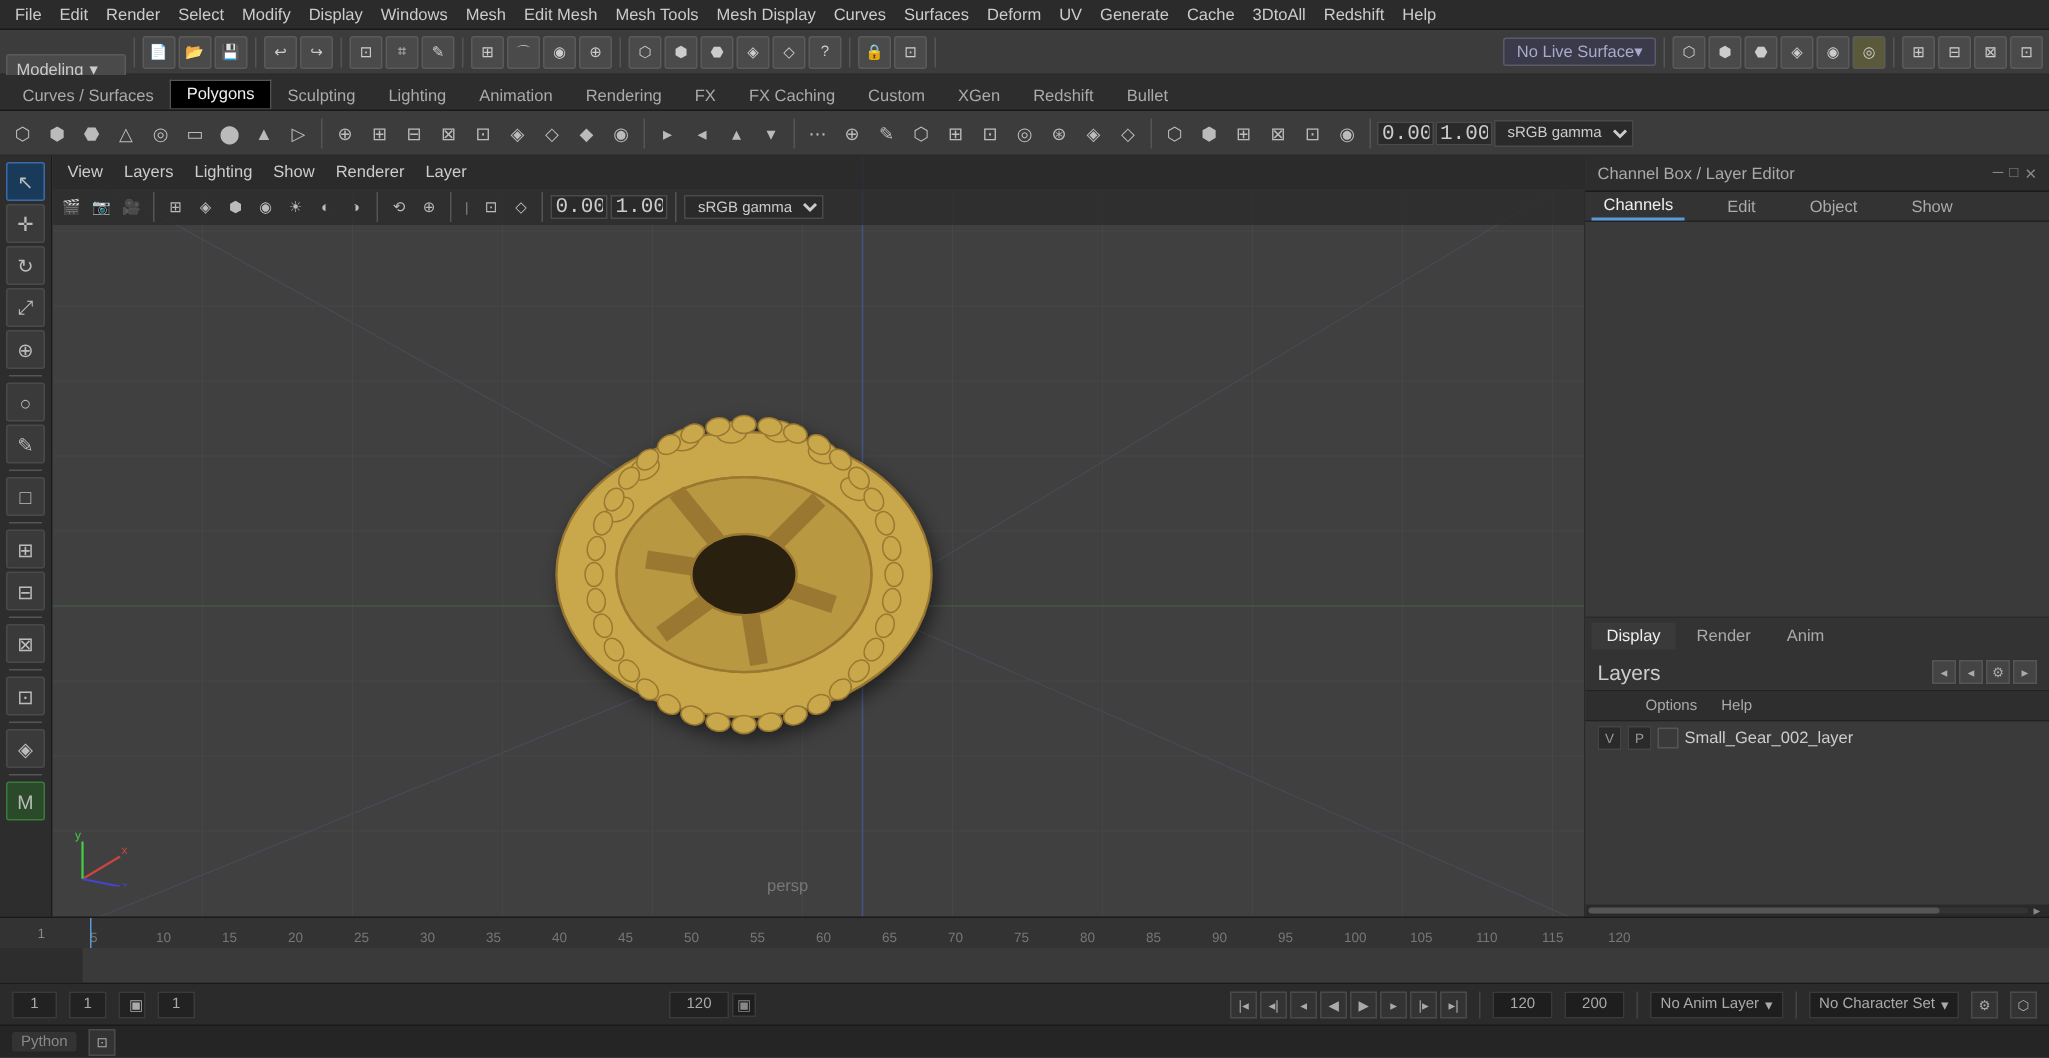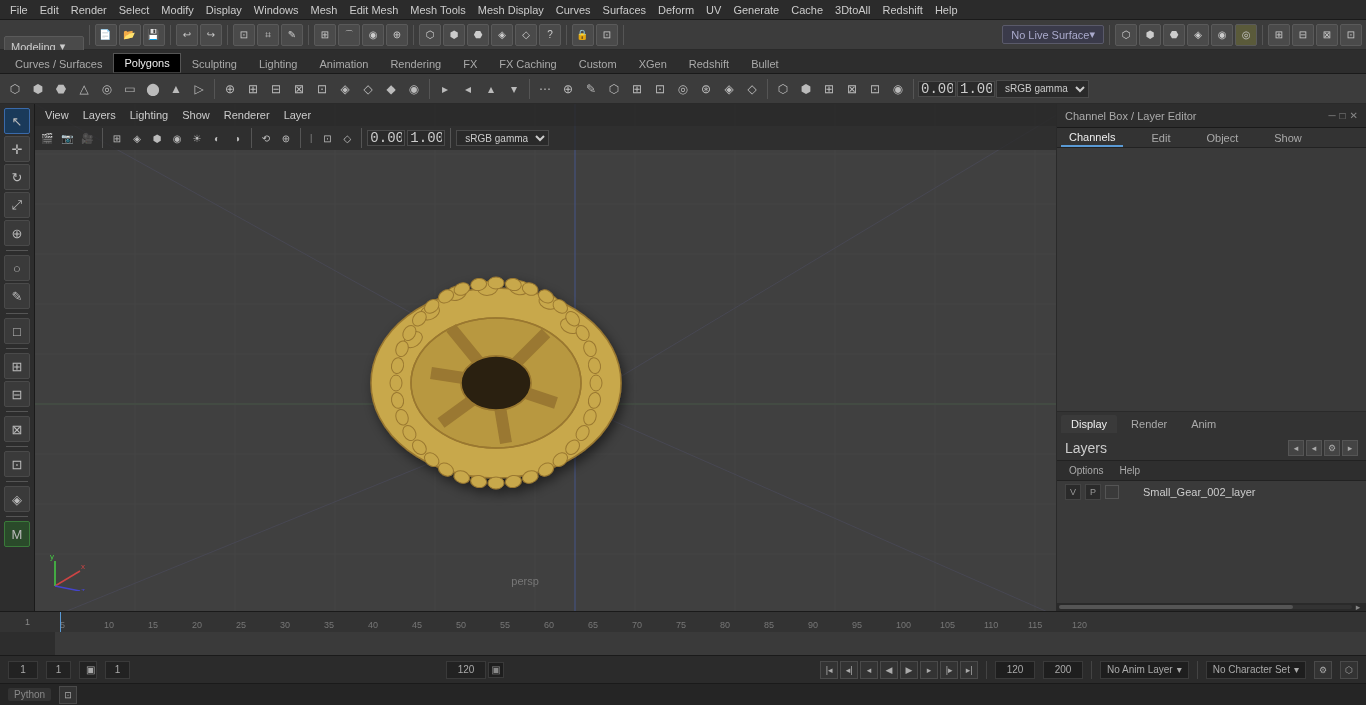--- a/index.html
+++ b/index.html
@@ -378,21 +378,20 @@
       color: #999;
       display: flex;
       align-items: center;
       justify-content: center;
       cursor: pointer;
     }
     .layer-name {
       font-size: 11px;
       color: #ccc;
       flex: 1;
-      margin-left: 20px;
     }
 
     
     #timeline {
       height: 44px;
       background: #2d2d2d;
       border-top: 1px solid #1a1a1a;
       display: flex;
       flex-direction: column;
     }
@@ -850,21 +849,21 @@
             <ellipse cx="150" cy="55" rx="8" ry="6" fill="#c8a84b" stroke="#9a7830" stroke-width="1" transform="rotate(330 150 155)"></ellipse>
             <ellipse cx="150" cy="55" rx="8" ry="6" fill="#c8a84b" stroke="#9a7830" stroke-width="1" transform="rotate(340 150 155)"></ellipse>
             <ellipse cx="150" cy="55" rx="8" ry="6" fill="#c8a84b" stroke="#9a7830" stroke-width="1" transform="rotate(350 150 155)"></ellipse>
           </g>
         </g>
 
         <ellipse cx="150" cy="155" rx="85" ry="65" fill="none" stroke="#9a7830" stroke-width="1.5"></ellipse>
         <ellipse cx="150" cy="155" rx="35" ry="27" fill="#2a2010" stroke="#9a7830" stroke-width="1.5"></ellipse>
       </svg>
 
-      <div class="vp-corner-text persp-label" style="bottom:24px;left:48%;">persp</div>
+      <div class="vp-corner-text persp-label" style="bottom:14px;left:48%;">persp</div>
 
       <svg id="axis-indicator" xmlns="http://www.w3.org/2000/svg" width="50" height="50">
         <line x1="10" y1="35" x2="35" y2="20" stroke="#cc4444" stroke-width="1.5"></line>
         <text x="36" y="18" fill="#cc4444" font-size="8">x</text>
         <line x1="10" y1="35" x2="10" y2="10" stroke="#44cc44" stroke-width="1.5"></line>
         <text x="5" y="8" fill="#44cc44" font-size="8">y</text>
         <line x1="10" y1="35" x2="35" y2="40" stroke="#4444cc" stroke-width="1.5"></line>
         <text x="36" y="42" fill="#4444cc" font-size="8">z</text>
       </svg>
 
@@ -904,21 +903,21 @@
           <span class="layers-title">Layers</span>
           <div class="layers-actions">
             <div class="layers-action-btn">◂</div>
             <div class="layers-action-btn">◂</div>
             <div class="layers-action-btn">⚙</div>
             <div class="layers-action-btn">▸</div>
           </div>
         </div>
 
         <div style="display:flex;padding:2px 4px;background:#2e2e2e;border-bottom:1px solid #222;">
-          <div style="font-size:10px;color:#aaa;padding:2px 8px;cursor:pointer;">Options</div>
+          <div style="font-size:10px;color:#aaa;padding:2px 8px;cursor:pointer;margin-left:28px;">Options</div>
           <div style="font-size:10px;color:#aaa;padding:2px 8px;cursor:pointer;">Help</div>
         </div>
 
         <div id="layer-row">
           <div class="layer-v-btn">V</div>
           <div class="layer-v-btn">P</div>
           <div style="width:14px;height:14px;background:#3a3a3a;border:1px solid #555;"></div>
           <span class="layer-name">Small_Gear_002_layer</span>
         </div>
 

